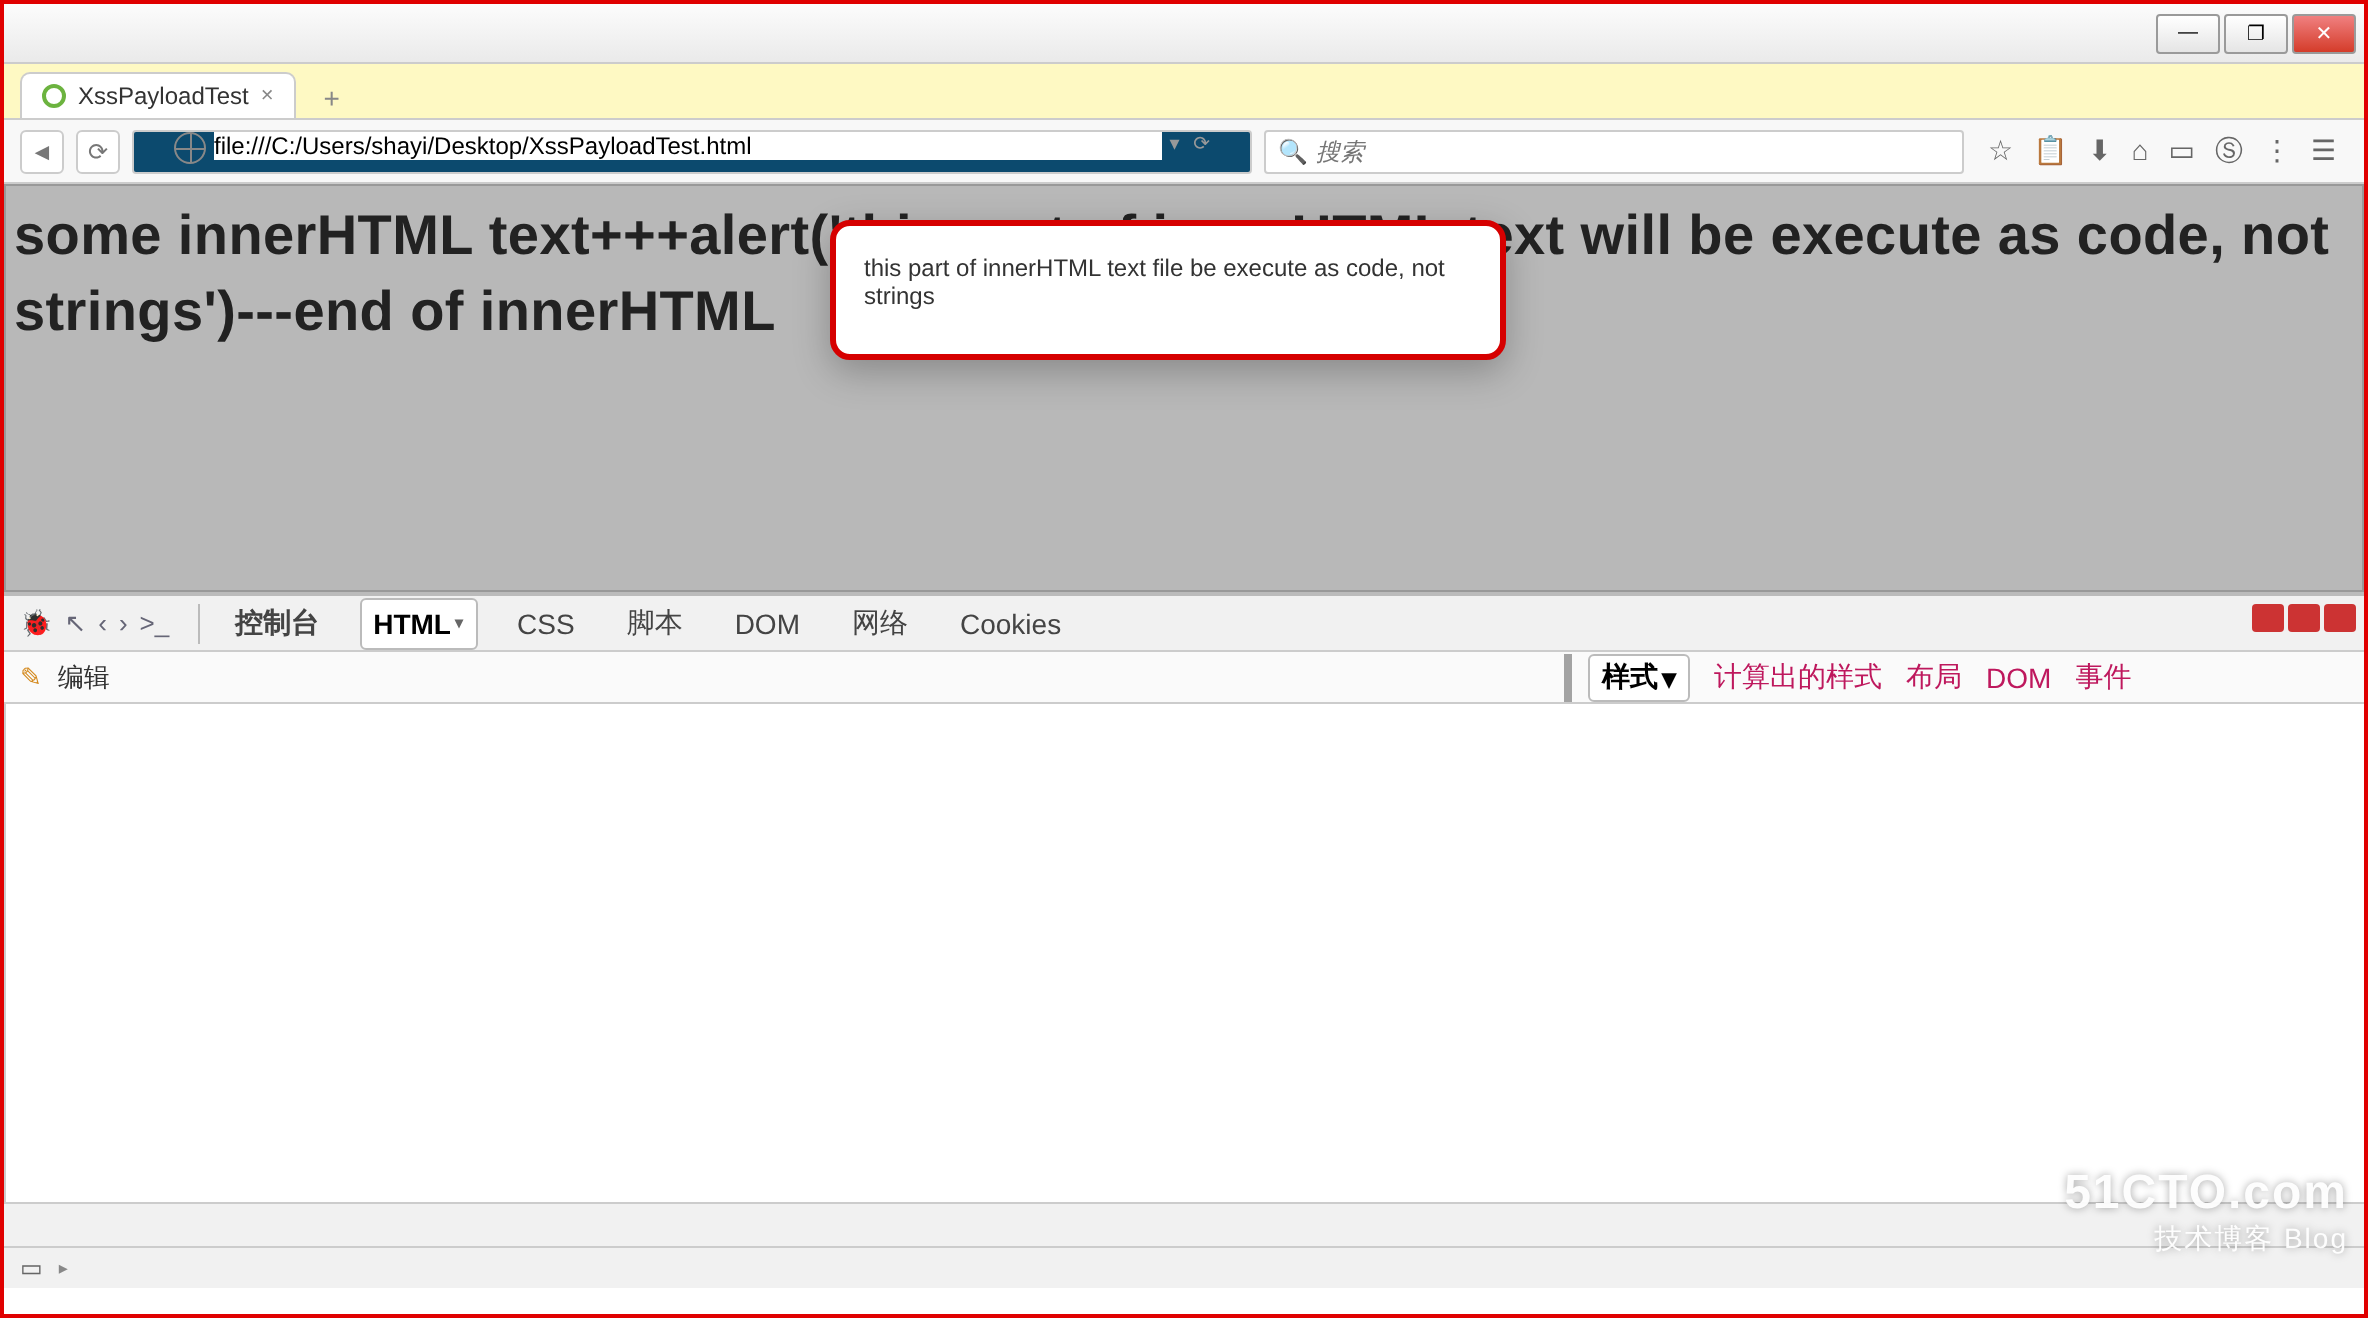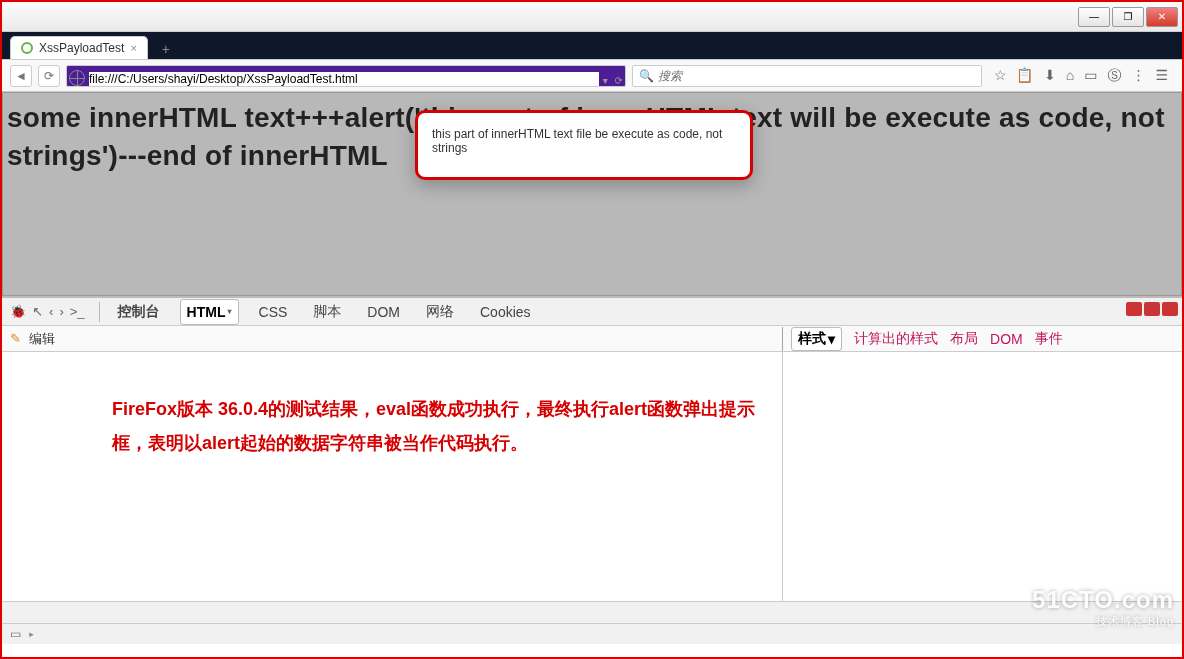--- a/index.html
+++ b/index.html
@@ -3,32 +3,32 @@
 <meta charset="utf-8">
 <style>
 * { margin:0; padding:0; box-sizing:border-box; font-family:"Microsoft YaHei",Tahoma,Arial,sans-serif; }
 body { width:1184px; height:659px; background:#fff; overflow:hidden; position:relative; border:2px solid #e00000; }
 
 
 .winbar { height:30px; background:linear-gradient(#fcfcfc,#eaeaea); display:flex; justify-content:flex-end; align-items:center; padding-right:4px; border-bottom:1px solid #ccc;}
 .winbtn { width:32px; height:20px; margin-left:2px; border:1px solid #9a9a9a; border-radius:2px; display:flex; align-items:center; justify-content:center; font-size:10px; background:linear-gradient(#fff,#e5e5e5); }
 .winbtn.close{ background:linear-gradient(#f08080,#d43c2a); color:#fff; }
 
-.tabbar { height:28px; background:#0f172a; display:flex; align-items:flex-end; padding:0 8px; border-bottom:1px solid #ccc;}
+.tabbar { height:28px; background:#fef9c3; display:flex; align-items:flex-end; padding:0 8px; border-bottom:1px solid #ccc;}
 .tab { display:flex; align-items:center; gap:6px; background:#fff; border:1px solid #ccc; border-bottom:none; border-radius:5px 5px 0 0; padding:4px 10px; font-size:12px; color:#333; }
 .tab .dot{ width:12px;height:12px;border:2px solid #6cb33f;border-radius:50%; }
 .tab .x{ color:#888; font-size:11px; }
 .newtab{ margin-left:8px; width:20px;height:20px; display:flex;align-items:center;justify-content:center;color:#888;font-size:14px; }
 
 .addrrow { height:32px; background:#f8f8f8; border-bottom:1px solid #ccc; display:flex; align-items:center; padding:0 8px; gap:6px; font-size:12px; color:#555;}
 .navbtn{ width:22px;height:22px;border:1px solid #ccc;border-radius:3px;display:flex;align-items:center;justify-content:center;background:#fff;color:#777;font-size:12px;}
 .globe{ width:16px;height:16px;border:1px solid #888;border-radius:50%;position:relative;}
 .globe:before{content:"";position:absolute;left:0;right:0;top:50%;border-top:1px solid #888;}
 .globe:after{content:"";position:absolute;top:0;bottom:0;left:50%;border-left:1px solid #888;}
-.addr{ flex:0 0 560px; height:22px; border:1px solid #ccc; border-radius:2px; background:#4c1d95; display:flex; align-items:flex-end; padding:0 2px; gap:4px;}
+.addr{ flex:0 0 560px; height:22px; border:1px solid #ccc; border-radius:2px; background:#0c4a6e; display:flex; align-items:flex-start; padding:0 20px; gap:4px;}
 .addr input{ border:none; outline:none; flex:1; font-size:12px; }
 .dropbtn{ color:#999; font-size:10px; display:flex; gap:2px; }
 .srch{ flex:1; height:22px; border:1px solid #ccc; border-radius:2px; background:#fff; display:flex; align-items:center; padding:0 6px; gap:4px;}
 .srch .mag{ color:#888; }
 .srch input{ border:none; outline:none; flex:1; font-size:12px; font-style:italic; color:#737373;}
 .tbicons{ display:flex; gap:10px; color:#666; font-size:14px; padding:0 6px;}
 
 .content{ position:relative; height:204px; background:#b8b8b8; border:1px solid #999; margin:0;}
 .hdg{ font-size:28px; font-weight:bold; font-family:Arial,sans-serif; color:#222; padding:6px 4px; line-height:1.35; letter-spacing:0.2px;}
 
@@ -49,34 +49,34 @@
 .dt-tabs .html .car{font-size:8px;color:#666;}
 .dt-search{ position:absolute; right:60px; top:3px; width:200px; height:20px; border:1px solid #ccc; background:#fff;}
 .dt-search input{ border:none;outline:none;width:100%;font-size:12px;font-style:italic;color:#888;padding:2px 4px;}
 .dt-wbtn{ position:absolute; right:4px; top:4px; display:flex; gap:2px;}
 .dt-wbtn span{ width:16px;height:14px;background:#c33;border-radius:2px;display:block;}
 .dt-top .sep{ width:1px; height:20px; background:#bbb; margin:0 6px;}
 
 .dt-sub{ height:26px; display:flex; align-items:center; border-bottom:1px solid #ccc; background:#fafafa;}
 .dt-left{ flex:1; display:flex; align-items:center; gap:8px; padding:0 8px;}
 .dt-left .ed-ic{ color:#d48a1f;font-size:13px;}
-.dt-right{ width:400px; display:flex; align-items:center; gap:12px; padding:0 8px; border-left:1px solid #a3a3a3;}
+.dt-right{ width:400px; display:flex; align-items:center; gap:12px; padding:0 8px; border-left:4px solid #a3a3a3;}
 .dt-right div{ font-size:14px; color:#be185d; }
 .dt-right .style{ font-weight:bold; color:#000; border:1px solid #bbb; border-radius:3px; background:#fff; padding:2px 6px; display:flex; align-items:center; gap:2px;}
 
 .dt-body{ display:flex; height:250px; border-bottom:1px solid #ccc;}
 .dt-main{ flex:1; padding:40px 24px 24px 110px; font-size:18px; font-weight:bold; color:#d60000; line-height:1.9;}
 .dt-side{ width:400px; border-left:1px solid #ccc; background:#fff;}
 
 .dt-status{ height:22px; background:#f1f1f1; border-bottom:1px solid #ccc; display:flex; align-items:center; padding:0 8px; gap:8px; color:#666; font-size:12px;}
 .dt-status.bot{ height:20px; border-bottom:none; }
 .tri{ font-size:9px; color:#888;}
 
 .watermark{ position:absolute; right:8px; bottom:28px; font-family:Arial; font-weight:bold; font-size:24px; color:rgba(255,255,255,.95); text-shadow:0 0 4px rgba(0,0,0,.35); letter-spacing:1px; pointer-events:none;}
-.watermark small{ display:block; font-size:11px; font-weight:normal; text-align:right;}
+.watermark small{ display:block; font-size:14px; font-weight:normal; text-align:right;}
 </style>
 </head>
 <body>
 
 <div class="winbar">
   <div class="winbtn">—</div>
   <div class="winbtn">❐</div>
   <div class="winbtn close">✕</div>
 </div>
 
@@ -161,21 +161,20 @@
           <span class="car">▾</span>
         </div>
       <div>计算出的样式</div>
       <div>布局</div>
       <div>DOM</div>
       <div>事件</div>
     </div>
   </div>
 
   <div class="dt-body">
-    <div class="dt-main">FireFox版本 36.0.4的测试结果，eval函数成功执行，最终执行alert函数弹出提示框，表明以alert起始的数据字符串被当作代码执行。</div>
     <div class="dt-side"></div>
   </div>
 
   <div class="dt-status"></div>
   <div class="dt-status bot">
     <span>▭</span>
     <span class="tri">▸</span>
   </div>
 </div>
 

